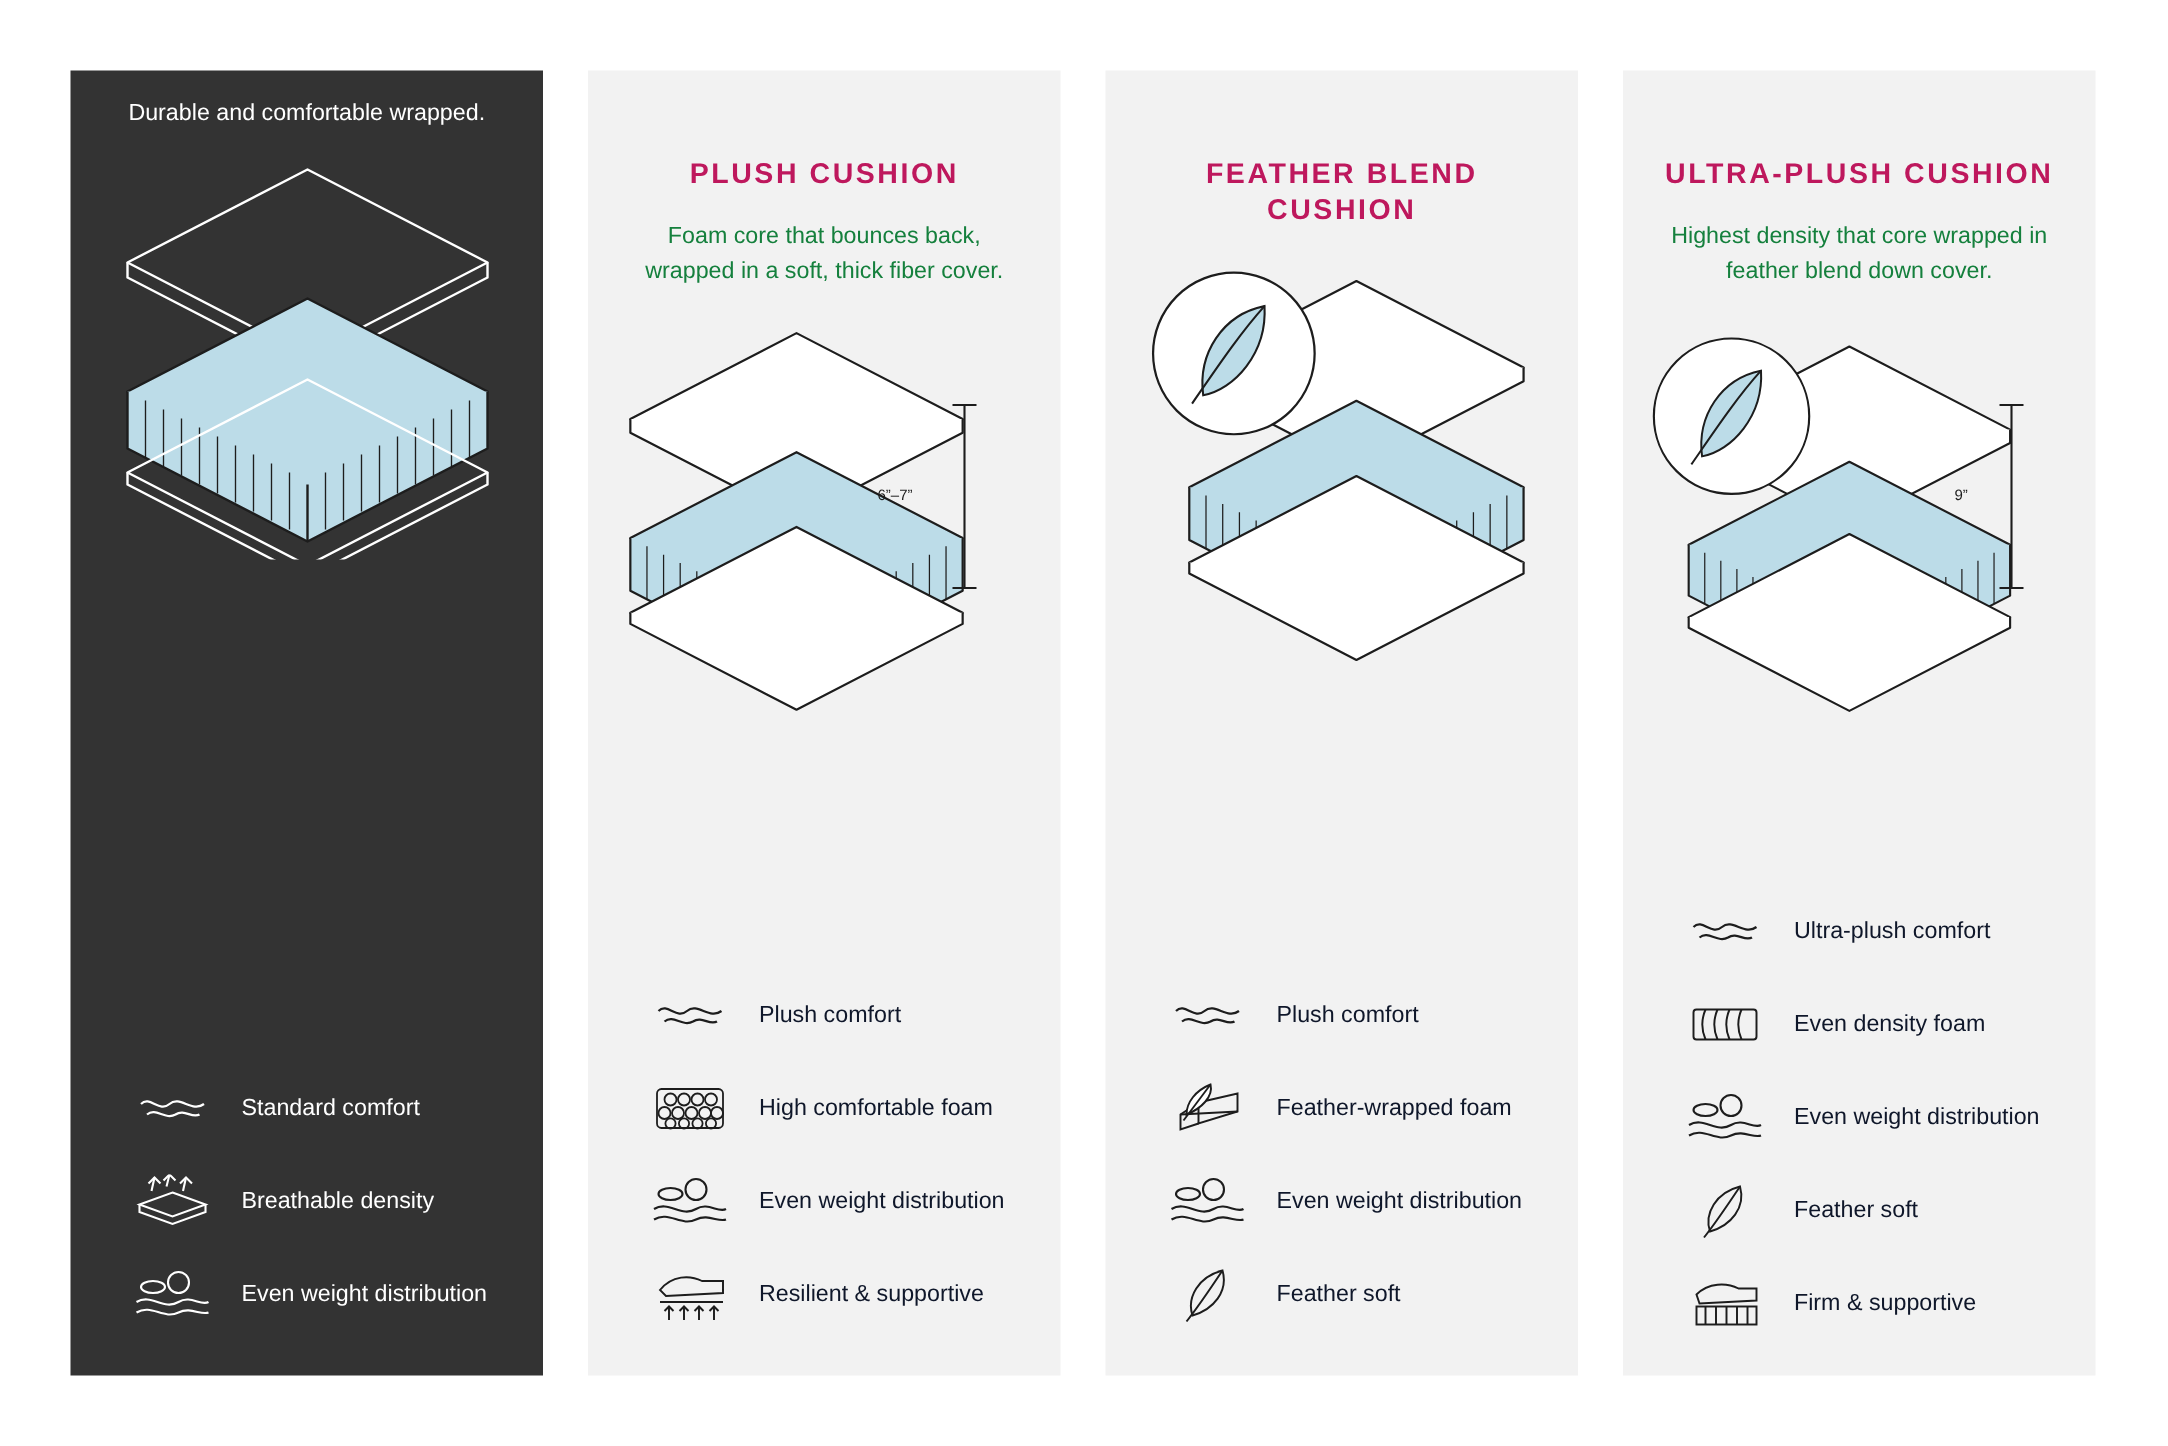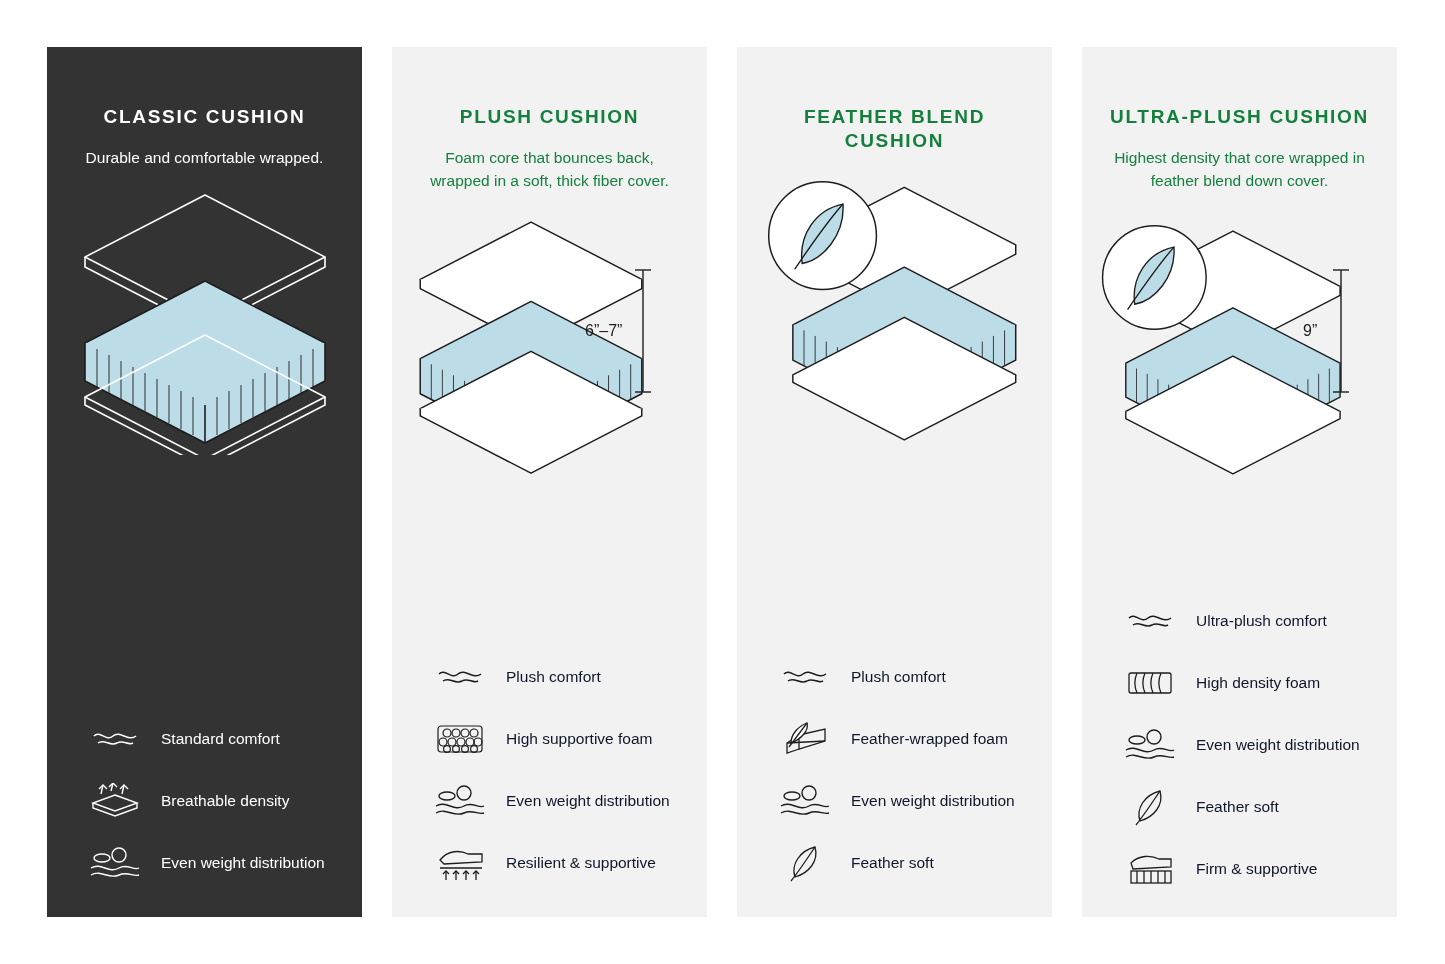--- a/index.html
+++ b/index.html
@@ -35,21 +35,21 @@
   }
   .card.dark {
     background: #333333;
     color: #ffffff;
   }
   .card-title {
     text-align: center;
     font-size: 19px;
     font-weight: bold;
     letter-spacing: 1.7px;
-    color: #15803d;
+    color: #be185d;
     margin: 0;
     padding: 58px 20px 0 20px;
     line-height: 1.25;
   }
   .card.dark .card-title {
     color: #ffffff;
   }
   .card-desc {
     text-align: center;
     font-size: 15.5px;
@@ -81,21 +81,21 @@
     right: 16px;
     top: 58px;
     width: 60px;
     height: 130px;
   }
   .dim-label {
     position: absolute;
     left: 0;
     top: 50%;
     transform: translateY(-50%);
-    font-size: 16px;
+    font-size: 10px;
     color: #1d1d1d;
     white-space: nowrap;
   }
 
   
   .features {
     position: absolute;
     bottom: 34px;
     left: 0;
     right: 0;
@@ -124,21 +124,20 @@
   }
   .card.dark .feature-label { color: #ffffff; }
 </style>
 </head>
 <body>
 
 <div class="board">
   <div class="cards">
 
     <div class="card dark">
-      <h2 class="card-title">CLASSIC CUSHION</h2>
       <p class="card-desc">Durable and comfortable wrapped.</p>
 
       <div class="diagram-wrap">
         <svg class="diagram" width="260" height="270" viewBox="0 0 260 270">
           <g fill="none" stroke="#ffffff" stroke-width="1.6" stroke-linejoin="round">
 
             <path d="M130 10 L250 72 L130 134 L10 72 Z" fill="none"></path>
             <path d="M10 72 L10 82 L130 144 L250 82 L250 72" fill="none"></path>
             <path d="M130 134 L130 144"></path>
 
@@ -282,21 +281,21 @@
                   <circle cx="25" cy="20" r="4"></circle>
                   <circle cx="34" cy="20" r="4"></circle>
                   <circle cx="42" cy="20" r="4"></circle>
                 <circle cx="11" cy="27" r="3.4"></circle>
                   <circle cx="20" cy="27" r="3.4"></circle>
                   <circle cx="29" cy="27" r="3.4"></circle>
                   <circle cx="38" cy="27" r="3.4"></circle>
               </g>
             </svg>
           </span>
-          <span class="feature-label">High supportive foam</span>
+          <span class="feature-label">High comfortable foam</span>
         </div>
         <div class="feature">
           <span class="feature-icon">
             <svg width="52" height="34" viewBox="0 0 52 34" fill="none" stroke="#1d1d1d" stroke-width="1.4">
               <circle cx="30" cy="9" r="7"></circle>
               <ellipse cx="13" cy="12" rx="8" ry="4"></ellipse>
               <path d="M2 22 C12 16, 20 28, 30 22 C38 17, 45 25, 50 22"></path>
               <path d="M2 29 C12 23, 20 34, 30 29 C38 25, 45 31, 50 29"></path>
             </svg>
           </span>
@@ -475,21 +474,21 @@
         <div class="feature">
           <span class="feature-icon">
             <svg width="48" height="30" viewBox="0 0 48 30" fill="none" stroke="#1d1d1d" stroke-width="1.3">
               <rect x="3" y="5" width="42" height="20" rx="2"></rect>
               <path d="M11 5 C8 12, 8 18, 11 25"></path>
               <path d="M19 5 C16 12, 16 18, 19 25"></path>
               <path d="M27 5 C24 12, 24 18, 27 25"></path>
               <path d="M35 5 C32 12, 32 18, 35 25"></path>
             </svg>
           </span>
-          <span class="feature-label">High density foam</span>
+          <span class="feature-label">Even density foam</span>
         </div>
         <div class="feature">
           <span class="feature-icon">
             <svg width="52" height="34" viewBox="0 0 52 34" fill="none" stroke="#1d1d1d" stroke-width="1.4">
               <circle cx="30" cy="9" r="7"></circle>
               <ellipse cx="13" cy="12" rx="8" ry="4"></ellipse>
               <path d="M2 22 C12 16, 20 28, 30 22 C38 17, 45 25, 50 22"></path>
               <path d="M2 29 C12 23, 20 34, 30 29 C38 25, 45 31, 50 29"></path>
             </svg>
           </span>

